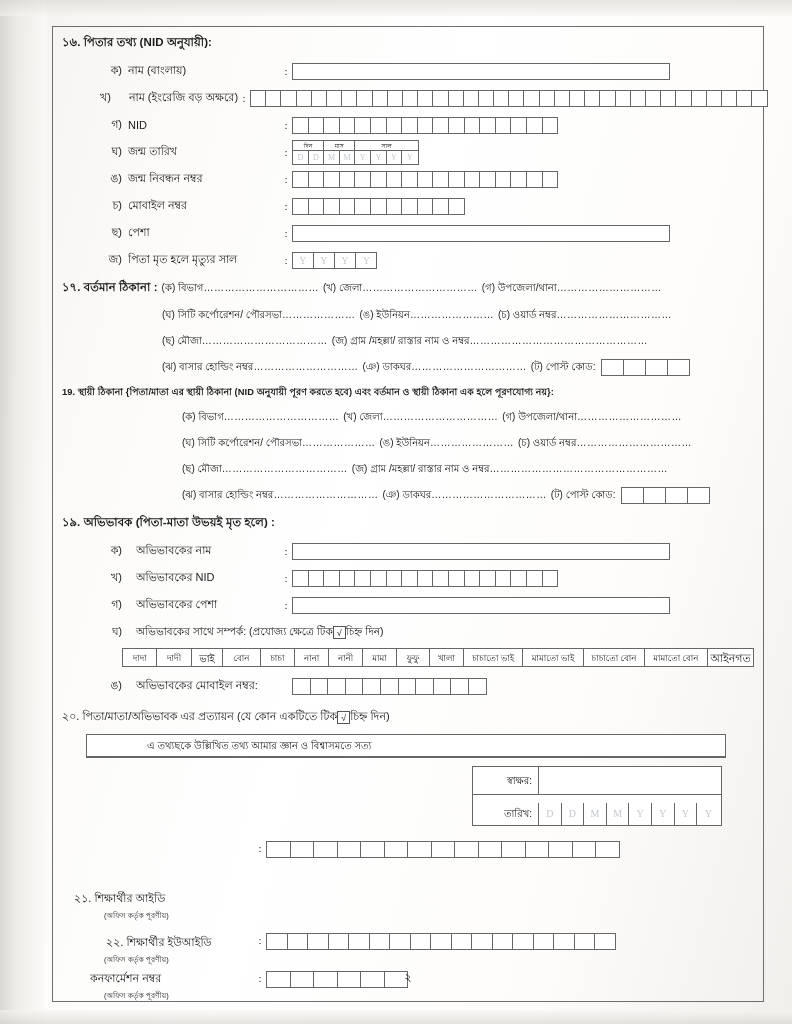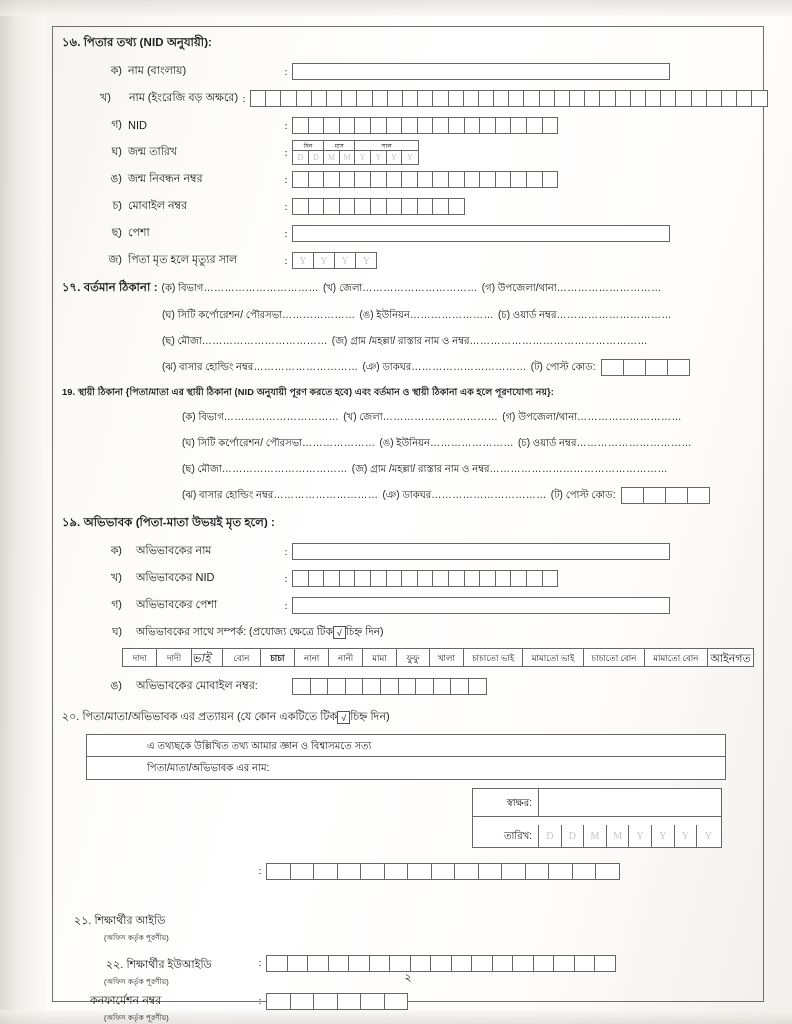--- a/index.html
+++ b/index.html
@@ -423,23 +423,23 @@
     <div id="s19rel">
         <div class="row bn" style="margin-top: 9px; margin-left: 38px; font-size: 10.5px;">
           <span style="width: 22px; text-align: right; margin-right: 14px;">ঘ)</span>
           <span>অভিভাবকের সাথে সম্পর্ক: (প্রযোজ্য ক্ষেত্রে টিক </span>
           <span class="tick-box">√</span>
           <span> চিহ্ন দিন)</span>
         </div>
         <div style="display: flex; margin-top: 7px; margin-left: 60px; border: 1px solid rgb(102, 102, 102); height: 19px; background: rgb(255, 255, 255);">
           <div class="bn" style="width: 35px; font-size: 8.6px; text-align: center; line-height: 19px; border-right: 1px solid rgb(102, 102, 102);">দাদা</div>
           <div class="bn" style="width: 35px; font-size: 8.6px; text-align: center; line-height: 19px; border-right: 1px solid rgb(102, 102, 102);">দাদী</div>
-          <div class="bn" style="width: 32px; font-size: 12px; text-align: left; line-height: 19px; border-right: 1px solid rgb(102, 102, 102); font-style: italic;">ভাই</div>
+          <div class="bn" style="width: 32px; font-size: 10px; text-align: center; line-height: 19px; border-right: 1px solid rgb(102, 102, 102);">ভাই</div>
           <div class="bn" style="width: 38px; font-size: 8.6px; text-align: center; line-height: 19px; border-right: 1px solid rgb(102, 102, 102);">বোন</div>
-          <div class="bn" style="width: 35px; font-size: 8.6px; text-align: center; line-height: 19px; border-right: 1px solid rgb(102, 102, 102); font-weight: bold;">চাচা</div>
+          <div class="bn" style="width: 35px; font-size: 8.6px; text-align: center; line-height: 19px; border-right: 1px solid rgb(102, 102, 102);">চাচা</div>
           <div class="bn" style="width: 35px; font-size: 8.6px; text-align: center; line-height: 19px; border-right: 1px solid rgb(102, 102, 102);">নানা</div>
           <div class="bn" style="width: 34px; font-size: 8.6px; text-align: center; line-height: 19px; border-right: 1px solid rgb(102, 102, 102);">নানী</div>
           <div class="bn" style="width: 35px; font-size: 8.6px; text-align: center; line-height: 19px; border-right: 1px solid rgb(102, 102, 102);">মামা</div>
           <div class="bn" style="width: 33px; font-size: 8.6px; text-align: center; line-height: 19px; border-right: 1px solid rgb(102, 102, 102);">ফুফু</div>
           <div class="bn" style="width: 35px; font-size: 8.6px; text-align: center; line-height: 19px; border-right: 1px solid rgb(102, 102, 102);">খালা</div>
           <div class="bn" style="width: 60px; font-size: 8.6px; text-align: center; line-height: 19px; border-right: 1px solid rgb(102, 102, 102);">চাচাতো ভাই</div>
           <div class="bn" style="width: 62px; font-size: 8.6px; text-align: center; line-height: 19px; border-right: 1px solid rgb(102, 102, 102);">মামাতো ভাই</div>
           <div class="bn" style="width: 62px; font-size: 8.6px; text-align: center; line-height: 19px; border-right: 1px solid rgb(102, 102, 102);">চাচাতো বোন</div>
           <div class="bn" style="width: 64px; font-size: 8.6px; text-align: center; line-height: 19px; border-right: 1px solid rgb(102, 102, 102);">মামাতো বোন</div>
           <div class="bn" style="width: 46px; font-size: 11px; text-align: center; line-height: 19px;">আইনগত</div>
@@ -468,21 +468,20 @@
 
   <div class="sec" style="margin-top:12px">
     <div id="s20">
         <div class="row bn" style="font-size: 11px;">
           <span>২০. পিতা/মাতা/অভিভাবক এর প্রত্যায়ন (যে কোন একটিতে টিক </span>
           <span class="tick-box">√</span>
           <span> চিহ্ন দিন)</span>
         </div>
         <div style="margin-top: 7px; margin-left: 24px; width: 640px; border: 1px solid rgb(102, 102, 102); background: rgb(255, 255, 255);">
           <div class="bn" style="height: 22px; line-height: 22px; padding-left: 60px; font-size: 10px; border-bottom: 1px solid rgb(102, 102, 102);">এ তথ্যছকে উল্লিখিত তথ্য আমার জ্ঞান ও বিশ্বাসমতে সত্য</div>
-          <div class="bn" style="height: 22px; line-height: 22px; padding-left: 60px; font-size: 10px;">পিতা/মাতা/অভিভাবক এর নাম:</div>
         </div>
         <div style="margin-top: 8px; margin-left: 410px; width: 250px; border: 1px solid rgb(102, 102, 102); background: rgb(255, 255, 255);">
           <div style="display: flex; height: 28px; border-bottom: 1px solid rgb(102, 102, 102);">
             <div class="bn" style="width: 66px; font-size: 10px; text-align: right; line-height: 28px; padding-right: 6px; border-right: 1px solid rgb(102, 102, 102);">স্বাক্ষর:</div>
             <div style="flex: 1 1 0%;"></div>
           </div>
           <div style="display: flex; height: 22px; margin-top: 8px;">
             <div class="bn" style="width: 66px; font-size: 10px; text-align: right; line-height: 22px; padding-right: 6px; border-right: 1px solid rgb(102, 102, 102);">তারিখ:</div>
             <div style="width: 22.6px; border-right: 1px solid rgb(102, 102, 102);">
               <div class="ghost" style="line-height: 22px; font-size: 10px;">D</div>

